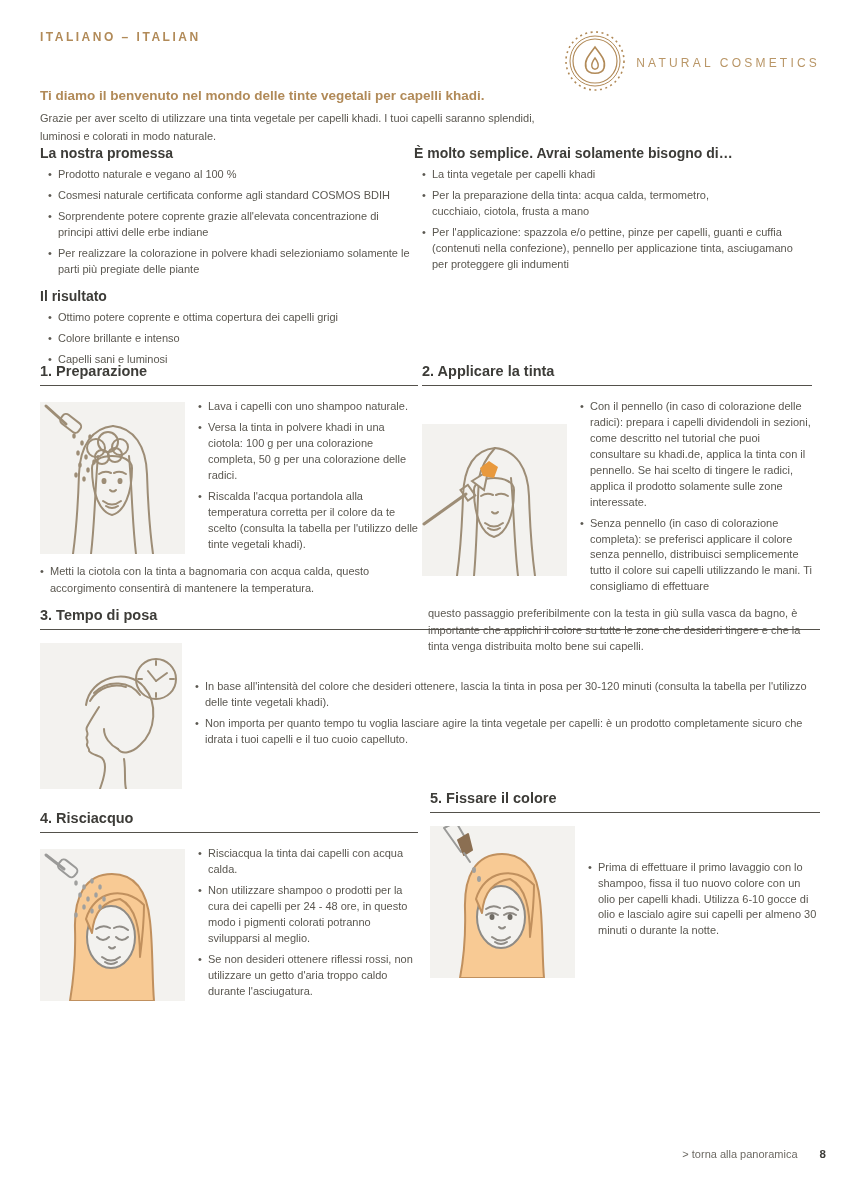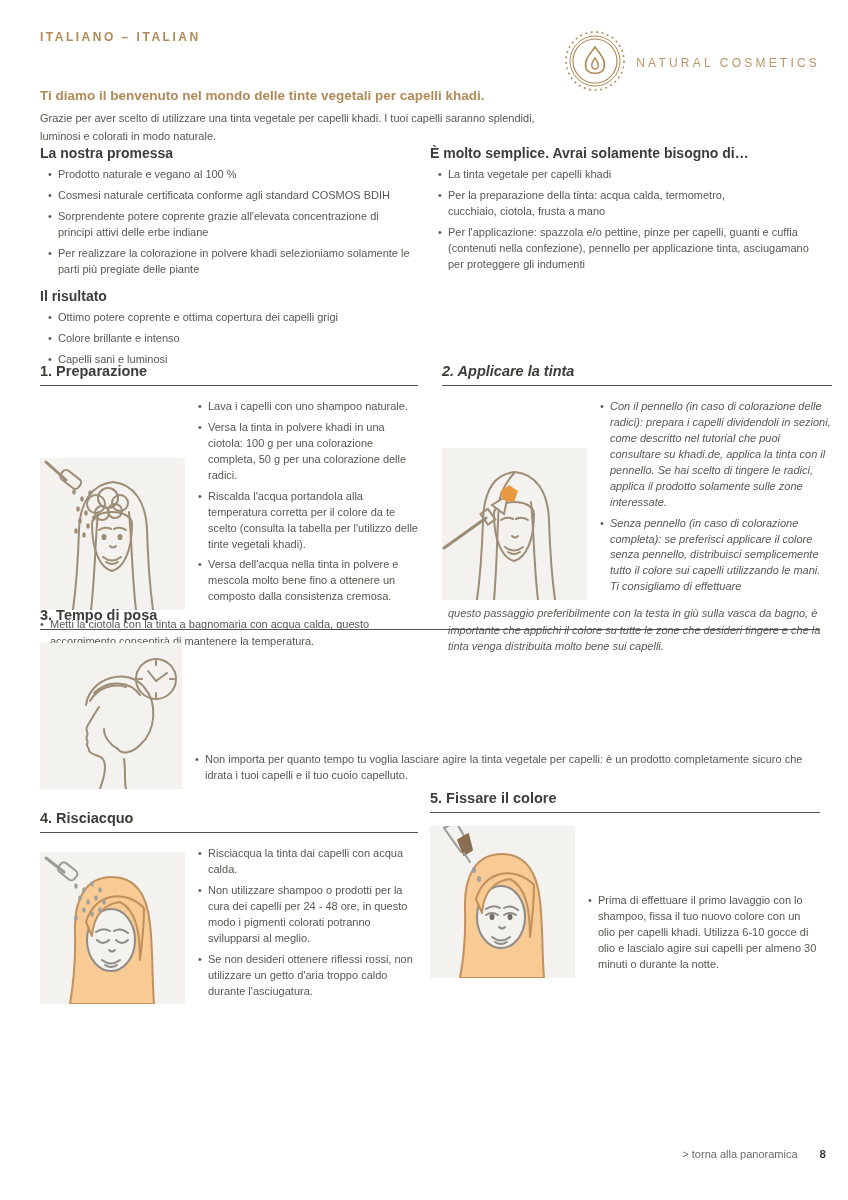--- a/index.html
+++ b/index.html
@@ -13,33 +13,33 @@
   .logo{position:absolute;top:30px;right:46px;display:flex;align-items:center;gap:10px;}
   .logo-word{line-height:1;}
   .logo-name{font-size:34px;font-weight:bold;color:#b18a58;letter-spacing:0.5px;}
   .logo-reg{font-size:10px;vertical-align:top;color:#b18a58;}
   .logo-tag{font-size:12px;letter-spacing:3.2px;color:#b99667;margin-top:3px;}
   
   .intro{position:absolute;left:40px;top:88px;width:770px;}
   .intro-title{font-size:13.5px;font-weight:bold;color:#b18a58;margin:0 0 6px 0;}
   .intro-body{font-size:11px;line-height:1.65;white-space:pre-line;margin:0;}
   
-  .cols{position:absolute;left:40px;top:145px;width:780px;display:flex;gap:16px;}
+  .cols{position:absolute;left:40px;top:145px;width:780px;display:flex;}
   .col-left{width:374px;}
   .col-right{width:390px;}
   h3.block-title{font-size:14px;font-weight:bold;color:#3d3c38;margin:0 0 6px 0;}
   h3.mt{margin-top:10px;}
   ul.bullets{list-style:none;margin:0;padding:0 0 0 8px;font-size:11px;line-height:1.45;}
   ul.bullets li{position:relative;padding-left:10px;margin-bottom:5px;white-space:pre-line;}
   ul.bullets li::before{content:"•";position:absolute;left:0;top:0;color:#5a5750;}
   
   .step{position:absolute;}
   .step-title{font-size:14.5px;font-weight:bold;color:#3d3c38;margin:0 0 6px 0;}
   .step-rule{border:none;border-top:1.4px solid #54514b;margin:0 0 13px 0;}
-  .step-row{display:flex;gap:13px;align-items:flex-end;}
+  .step-row{display:flex;gap:13px;align-items:center;}
   .illu{background:#f3f2ef;flex:0 0 auto;}
   .step ul.bullets{padding-left:0;flex:1;}
   .step-note{font-size:11px;line-height:1.5;margin:6px 0 0 0;position:relative;
     padding-left:10px;white-space:pre-line;}
   .step-note::before{content:"•";position:absolute;left:0;top:0;}
   .step-cont{font-size:11px;line-height:1.5;margin:5px 0 0 6px;white-space:pre-line;}
   
   .footer{position:absolute;top:1148px;right:40px;display:flex;align-items:baseline;gap:22px;}
   .back-link{font-size:11px;color:#6d6a64;text-decoration:none;}
   .page-num{font-size:11.5px;font-weight:bold;color:#3d3c38;}
@@ -136,27 +136,26 @@
           <ellipse cx="40" cy="63" rx="1.8" ry="2.7"></ellipse>
             <ellipse cx="48" cy="68" rx="1.8" ry="2.7"></ellipse>
           <ellipse cx="36" cy="73" rx="1.8" ry="2.7"></ellipse>
             <ellipse cx="44" cy="77" rx="1.8" ry="2.7"></ellipse>
         </g>
       </svg>
       <ul class="bullets">
         <li>Lava i capelli con uno shampoo naturale.</li>
         <li>Versa la tinta in polvere khadi in una ciotola: 100 g per una colorazione completa, 50 g per una colorazione delle radici.</li>
         <li>Riscalda l'acqua portandola alla temperatura corretta per il colore da te scelto (consulta la tabella per l'utilizzo delle tinte vegetali khadi).</li>
-        <li>Versa dell'acqua nella tinta in polvere e mescola molto bene fino a ottenere un composto dalla consistenza cremosa.</li>
       </ul>
     </div>
     <p class="step-note">Metti la ciotola con la tinta a bagnomaria con acqua calda, questo accorgimento consentirà di mantenere la temperatura.</p>
   </div>
 
-  <div class="step" style="left:442px;top:363px;width:390px;font-style:italic;">
+  <div class="step" style="left:422px;top:363px;width:390px;">
     <p class="step-title">2. Applicare la tinta</p>
     <hr class="step-rule">
     <div class="step-row">
       <svg class="illu" width="145" height="152" viewBox="0 0 145 152">
         <rect width="145" height="152" fill="#f3f2ef"></rect>
         <g stroke="#9d8d76" stroke-width="2" fill="none" stroke-linecap="round">
           <path d="M73,24 C52,26 42,44 41,72 C40,104 38,130 35,152"></path>
           <path d="M73,24 C94,26 106,44 107,72 C108,104 110,130 113,152"></path>
           <path d="M73,24 C64,34 59,44 57,54 C55,86 55,118 52,152"></path>
           <path d="M89,54 C92,86 92,118 96,152"></path>
@@ -196,20 +195,21 @@
           <circle cx="116" cy="36" r="20"></circle>
           <path d="M116,38 L108,28"></path>
             <path d="M116,38 L127,30"></path>
           <path d="M116,18 v4"></path>
             <path d="M116,50 v4"></path>
             <path d="M98,36 h4"></path>
             <path d="M130,36 h4"></path>
         </g>
       </svg>
       <ul class="bullets" style="max-width:625px;">
+        <li>In base all'intensità del colore che desideri ottenere, lascia la tinta in posa per 30-120 minuti (consulta la tabella per l'utilizzo delle tinte vegetali khadi).</li>
         <li>Non importa per quanto tempo tu voglia lasciare agire la tinta vegetale per capelli: è un prodotto completamente sicuro che idrata i tuoi capelli e il tuo cuoio capelluto.</li>
       </ul>
     </div>
   </div>
 
   <div class="step" style="left:40px;top:810px;width:378px;">
     <p class="step-title">4. Risciacquo</p>
     <hr class="step-rule">
     <div class="step-row">
       <svg class="illu" width="145" height="152" viewBox="0 0 145 152">

